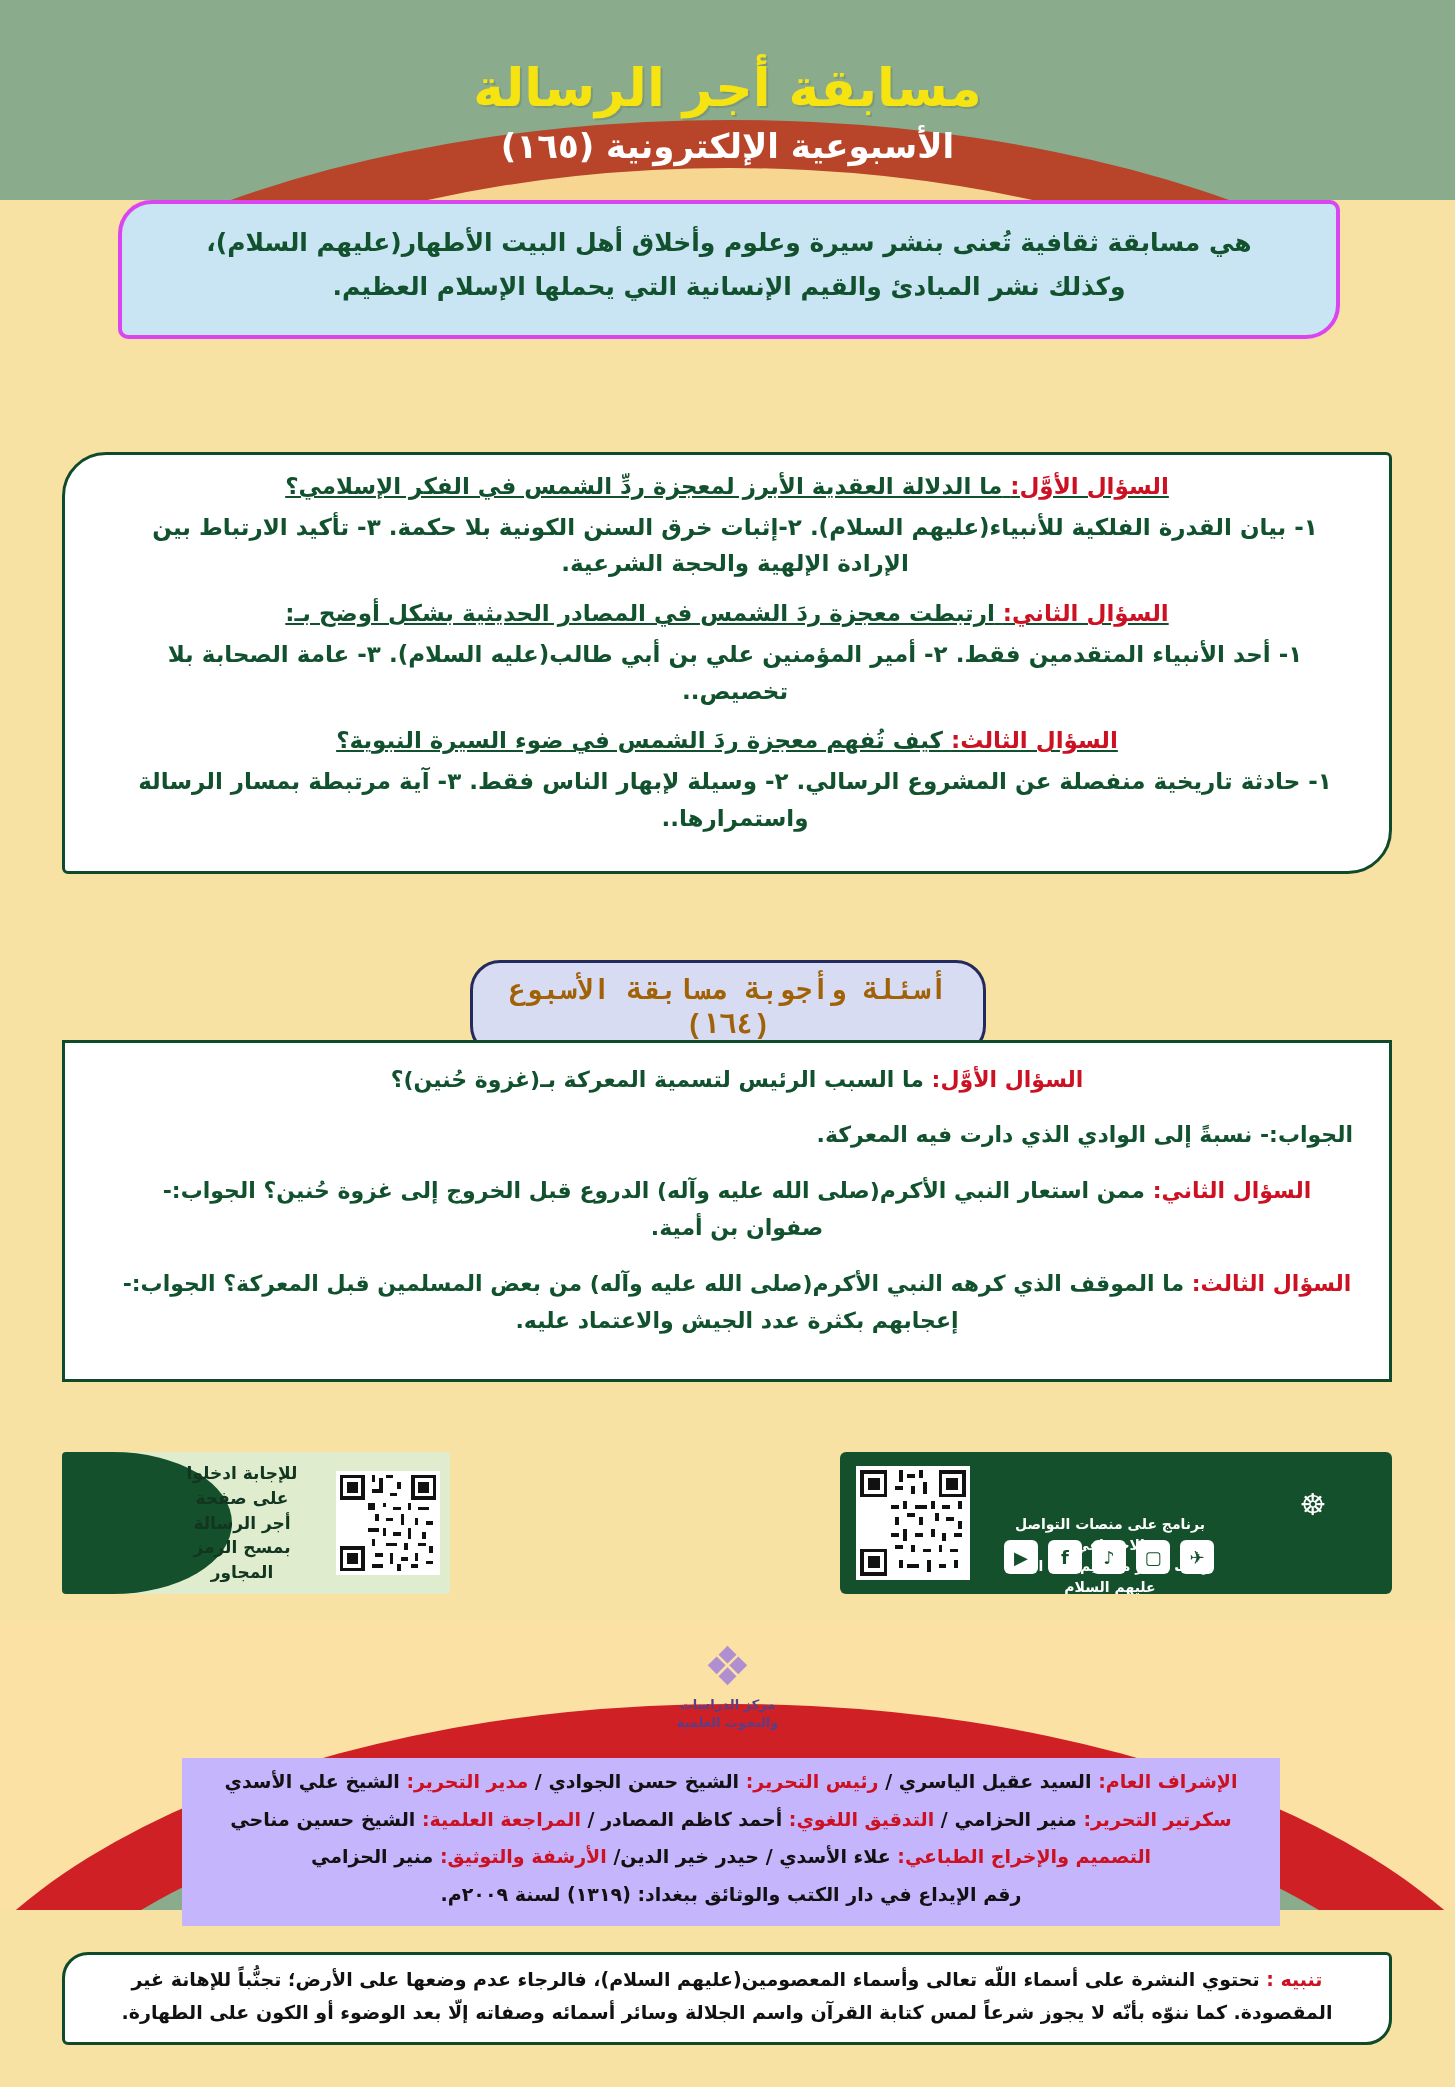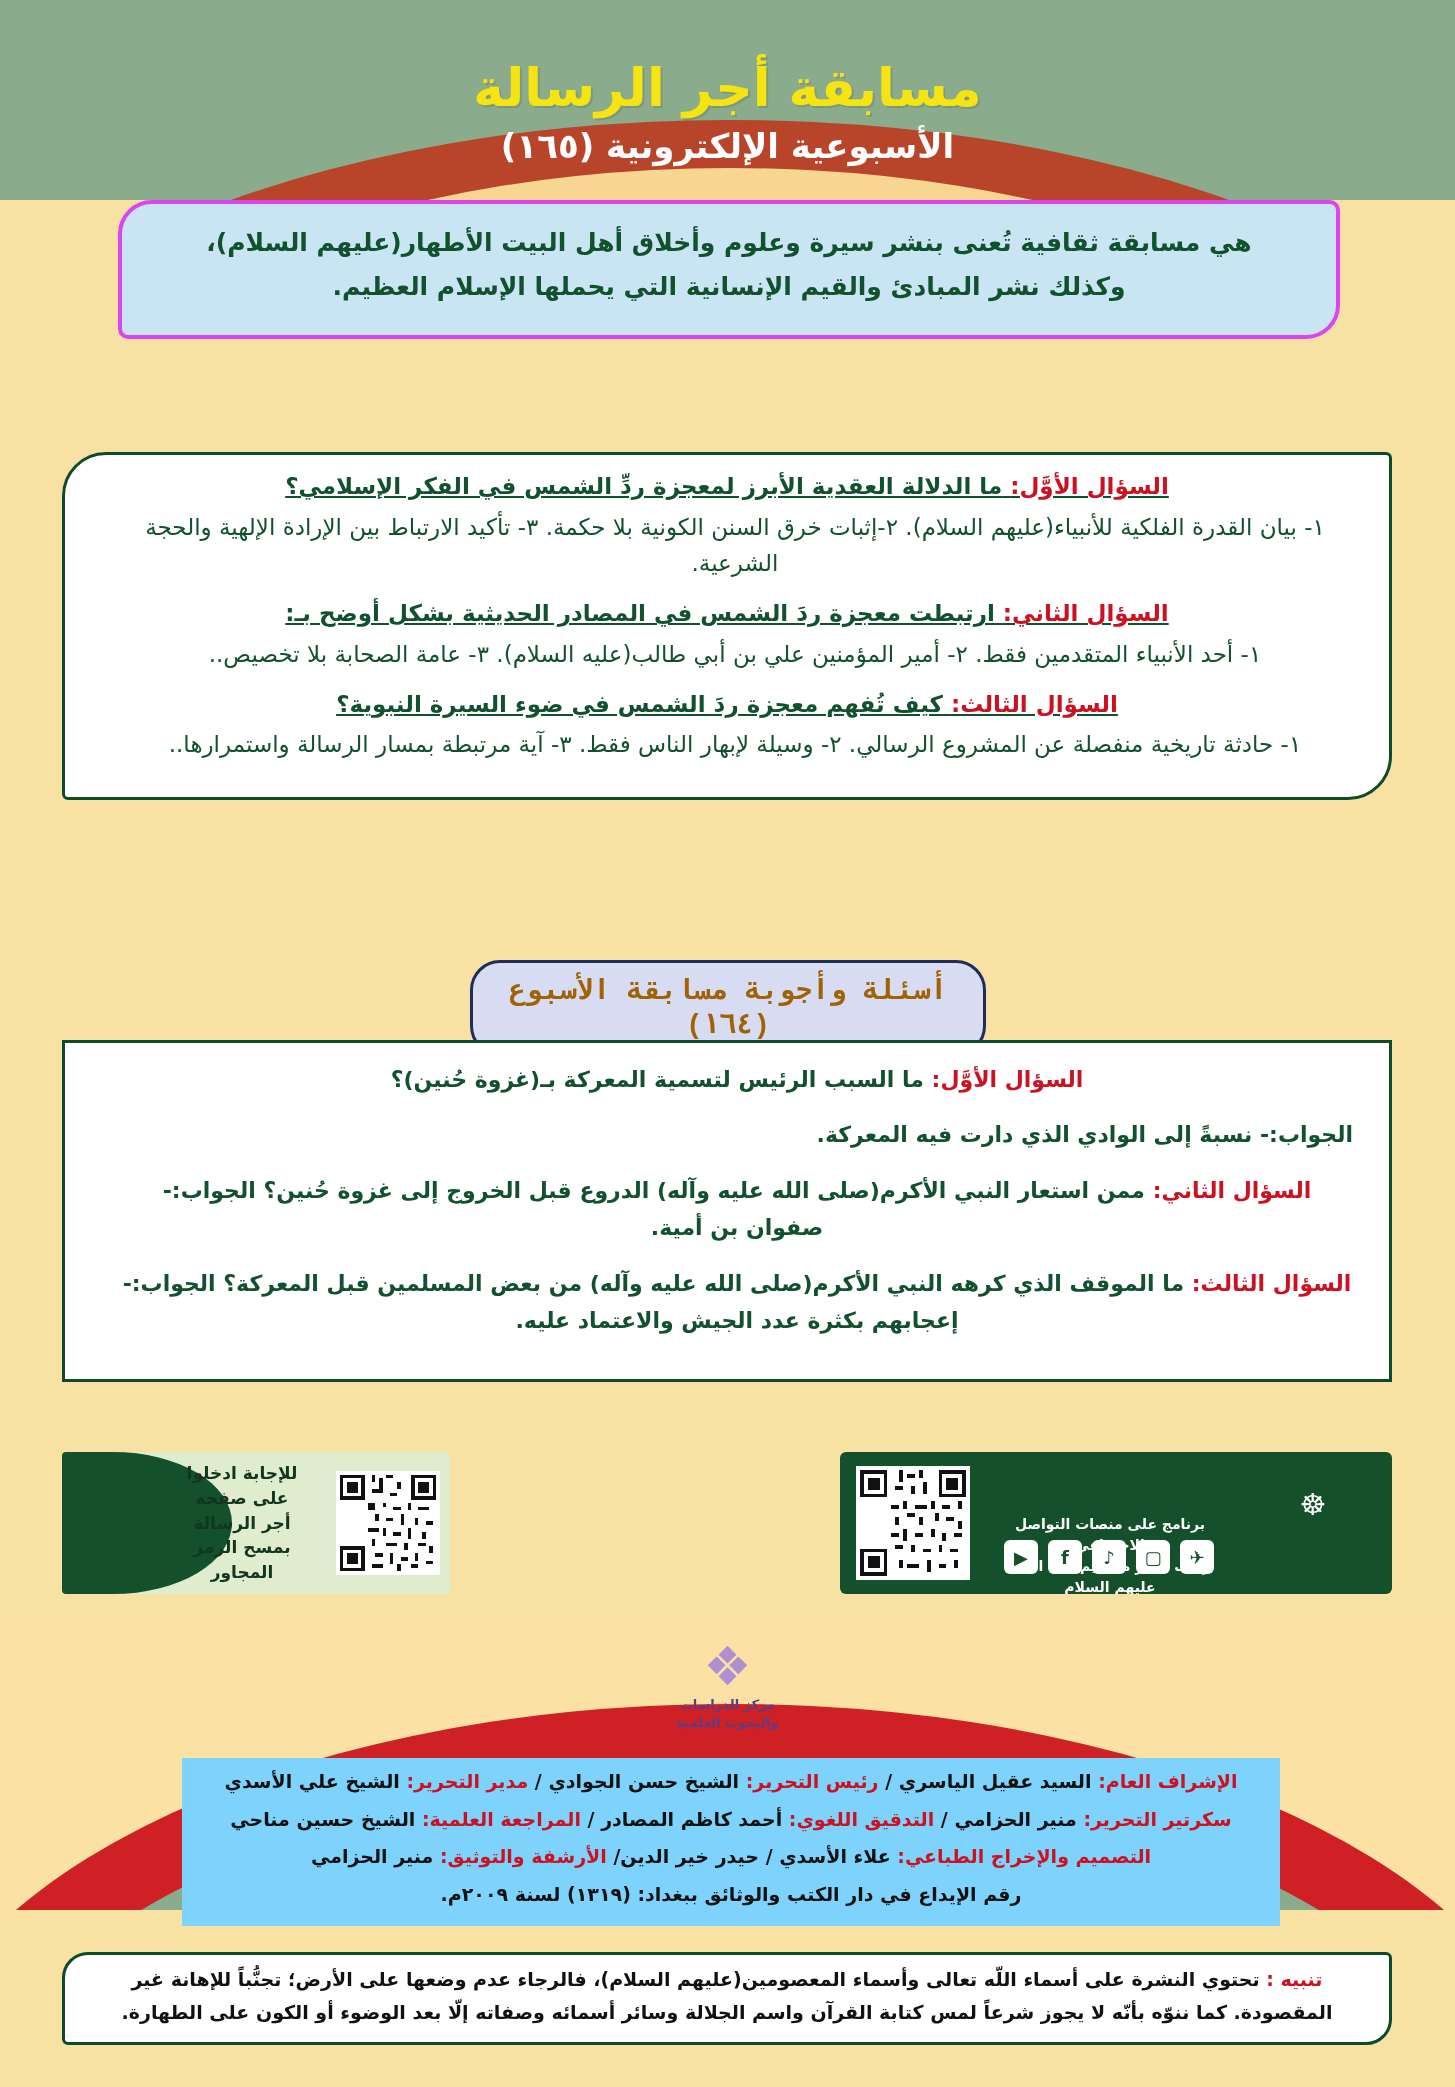--- a/index.html
+++ b/index.html
@@ -45,21 +45,21 @@
 
   
   .qbox{
     position:absolute;left:62px;top:452px;width:1330px;
     background:#ffffff;border:3px solid #0f4a2b;
     border-radius:44px 6px 44px 6px;
     padding:14px 36px 20px 36px;box-sizing:border-box;
   }
   .qline{font-size:23px;line-height:1.55;margin:0 0 4px 0;text-align:center;color:#11512e;font-weight:bold;text-decoration:underline;}
   .qline .qlabel{color:#cc1122;}
-  .opts{font-size:23px;line-height:1.6;margin:0 0 14px 16px;text-align:center;color:#11512e;font-weight:normal;}
+  .opts{font-size:23px;line-height:1.6;margin:0 0 14px 16px;text-align:center;color:#11512e;font-weight:bold;}
 
   
   .pill{
     position:absolute;left:470px;top:960px;width:516px;
     background:#d8dcf2;border:3px solid #232a5c;border-radius:30px;
     text-align:center;padding:10px 0 12px 0;box-sizing:border-box;
   }
   .pill span{font-size:28px;font-weight:bold;color:#a16207;font-family:Liberation Mono, monospace;}
 
   
@@ -117,21 +117,21 @@
   }
   .center-logo{
     position:absolute;left:0;top:1640px;width:1455px;text-align:center;z-index:8;
   }
   .center-logo .mark{font-size:54px;color:#b08fd0;line-height:1;}
   .center-logo .lname{font-size:13px;color:#5b3e86;font-weight:bold;line-height:1.35;margin-top:2px;}
 
   
   .credits{
     position:absolute;left:182px;top:1758px;width:1098px;
-    background:#7dd3fc;padding:10px 14px 8px 14px;box-sizing:border-box;z-index:9;
+    background:#c4b5fd;padding:10px 14px 8px 14px;box-sizing:border-box;z-index:9;
   }
   .credits p{margin:0 0 10px 0;font-size:19px;font-weight:bold;color:#111;text-align:center;line-height:1.45;}
   .credits .qlabel{color:#cc1122;}
 
   
   .notice{
     position:absolute;left:62px;top:1952px;width:1330px;
     background:#ffffff;border:3px solid #0f4a2b;border-radius:26px 6px 26px 6px;
     padding:10px 26px 12px 26px;box-sizing:border-box;z-index:10;
   }

